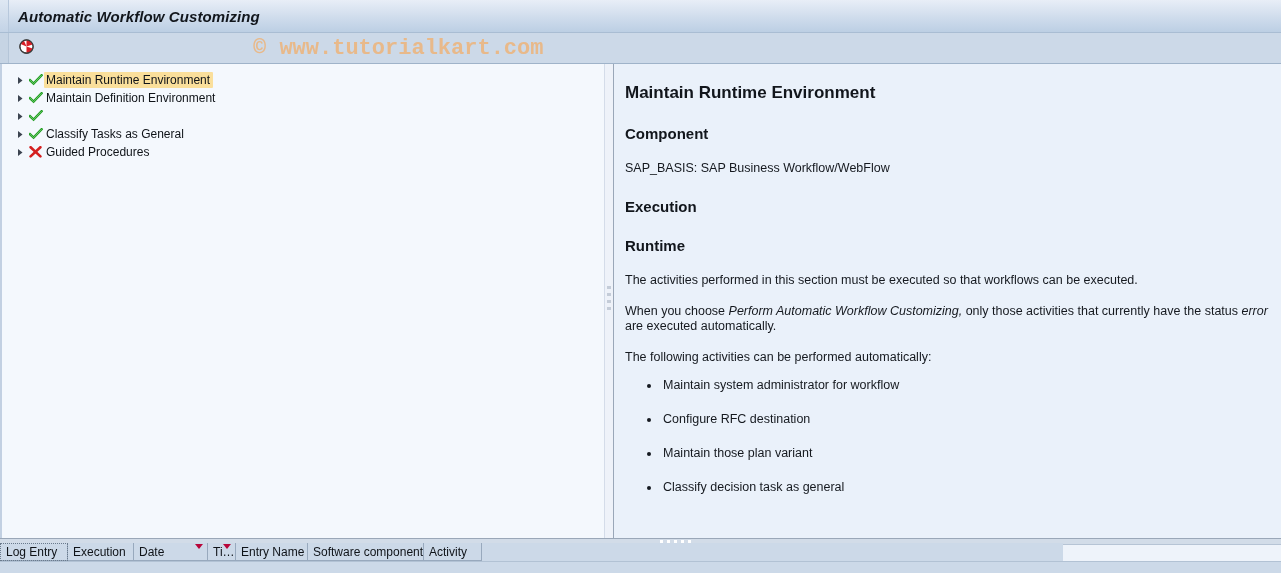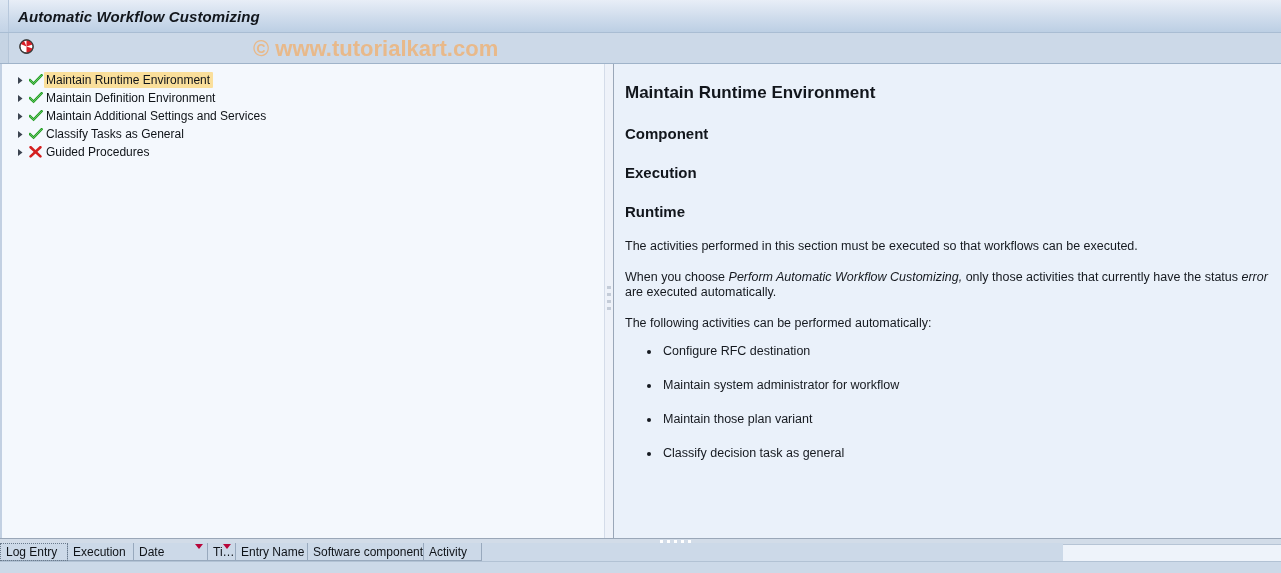--- a/index.html
+++ b/index.html
@@ -78,21 +78,21 @@
     align-items: center;
     justify-content: center;
     border: 1px solid transparent;
     border-radius: 2px;
     cursor: pointer;
   }
   .watermark {
     position: absolute;
     left: 253px;
     top: 36px;
-    font-family: Liberation Sans, sans-serif;
+    font-family: Liberation Mono, monospace;
     font-size: 22px;
     font-weight: bold;
     color: #e8b98a;
     white-space: nowrap;
     pointer-events: none;
     user-select: none;
   }
 
   
   .main {
@@ -392,21 +392,20 @@
           <svg width="7" height="9" viewBox="0 0 7 9">
               <path d="M1 1 L5.5 4.5 L1 8 Z" fill="#3c4450"></path>
             </svg>
         </span>
         <span class="tree-status">
           <svg width="14" height="12" viewBox="0 0 14 12">
             <path d="M1 6.2 L4.6 9.6 L12.6 1.2" stroke="#1f9c1f" stroke-width="2.4" fill="none" stroke-linecap="square"></path>
             <path d="M1 6.2 L4.6 9.6 L12.6 1.2" stroke="#7ed47e" stroke-width="0.8" fill="none"></path>
           </svg>
         </span>
-        <span class="tree-label">Maintain Additional Settings and Services</span>
       </div>
 
       <div class="tree-row">
         <span class="tree-arrow">
           <svg width="7" height="9" viewBox="0 0 7 9">
               <path d="M1 1 L5.5 4.5 L1 8 Z" fill="#3c4450"></path>
             </svg>
         </span>
         <span class="tree-status">
           <svg width="14" height="12" viewBox="0 0 14 12">
@@ -441,34 +440,35 @@
           <i></i>
           <i></i>
       </div>
     </div>
 
     <div class="detail-panel">
 
       <div class="d-h1">Maintain Runtime Environment</div>
 
       <div class="d-h2">Component</div>
+      <div class="d-p">SAP_BASIS: SAP Business Workflow/WebFlow</div>
 
       <div class="d-h2">Execution</div>
 
       <div class="d-h2">Runtime</div>
 
       <div class="d-p">The activities performed in this section must be executed so that workflows can be executed.</div>
 
       <div class="d-p tight"><span>When you choose </span><i>Perform Automatic Workflow Customizing,</i><span>  only those activities that currently have the status </span><i>error</i><span> are executed automatically.</span></div>
 
       <div class="d-p tight">The following activities can be performed automatically:</div>
 
       <ul class="d-list">
+        <li>Maintain system administrator for workflow</li>
         <li>Configure RFC destination</li>
-        <li>Maintain system administrator for workflow</li>
         <li>Maintain those plan variant</li>
         <li>Classify decision task as general</li>
       </ul>
 
     </div>
   </div>
 
   <div class="hsplit">
     <div class="grip">
       <i></i>

